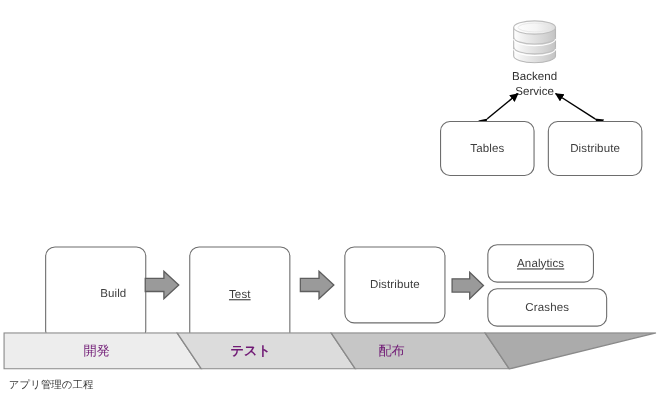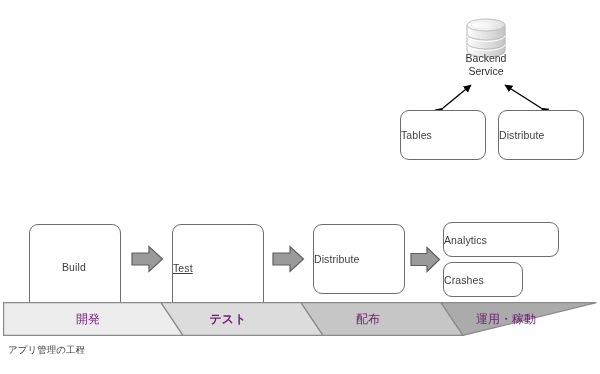--- a/index.html
+++ b/index.html
@@ -25,39 +25,39 @@
 
   
   .rbox {
     position: absolute;
     box-sizing: border-box;
     background: #ffffff;
     border: 1px solid #6d6d6d;
     border-radius: 9px;
     display: flex;
     align-items: center;
-    justify-content: flex-start;
+    justify-content: center;
     font-size: 10.5px;
     color: #3d3d3d;
     letter-spacing: .1px;
     white-space: nowrap;
   }
 
   
   #db-icon {
     position: absolute;
     left: 464px;
     top: 18px;
     width: 44px;
     height: 40px;
   }
   #backend-label {
     position: absolute;
     left: 440px;
-    top: 52px;
+    top: 64px;
     width: 92px;
     text-align: center;
     font-size: 10.5px;
     line-height: 13px;
     color: #2f2f2f;
   }
 
   
   #phase-banner {
     position: absolute;
@@ -147,34 +147,34 @@
     <line x1="541" y1="108" x2="505" y2="85" stroke="#000000" stroke-width="1.3" marker-start="url(#arrH)" marker-end="url(#arrH)"></line>
   </svg>
 
   <div class="rbox" style="left:400px; top:110px; width:86px; height:50px;">
     <span>Tables</span>
   </div>
   <div class="rbox" style="left:498px; top:110px; width:86px; height:50px;">
     <span>Distribute</span>
   </div>
 
-  <div class="rbox" style="left:29px; top:224px; width:92px; height:86px;padding-left:32px;">
+  <div class="rbox" style="left:41px; top:224px; width:92px; height:86px;padding-left:32px;">
     <span>Build</span>
   </div>
   <div class="rbox" style="left:172px; top:224px; width:92px; height:88px;text-decoration:underline;">
     <span>Test</span>
   </div>
   <div class="rbox" style="left:313px; top:224px; width:92px; height:70px;">
     <span>Distribute</span>
   </div>
 
-  <div class="rbox" style="left:443px; top:222px; width:116px; height:35px;">
+  <div class="rbox" style="left:443px; top:222px; width:97px; height:35px;text-decoration:underline;">
     <span>Analytics</span>
   </div>
-  <div class="rbox" style="left:443px; top:262px; width:80px; height:35px;">
+  <div class="rbox" style="left:443px; top:262px; width:109px; height:35px;">
     <span>Crashes</span>
   </div>
 
   <svg class="blockarrow" style="left:131px; top:245px;" width="33" height="28" viewBox="0 0 33 28">
     <path d="M1,8 L18,8 L18,1.5 L31.5,14 L18,26.5 L18,20 L1,20 Z" fill="#9a9a9a" stroke="#5e5e5e" stroke-width="1.2" stroke-linejoin="miter"></path>
   </svg>
   <svg class="blockarrow" style="left:272px; top:245px;" width="33" height="28" viewBox="0 0 33 28">
     <path d="M1,8 L18,8 L18,1.5 L31.5,14 L18,26.5 L18,20 L1,20 Z" fill="#9a9a9a" stroke="#5e5e5e" stroke-width="1.2" stroke-linejoin="miter"></path>
   </svg>
   <svg class="blockarrow" style="left:410px; top:246px;" width="31" height="27" viewBox="0 0 31 27">
@@ -191,22 +191,19 @@
 
     <path d="M438,0.6 L593.4,0.6 L460,33.4 Z" fill="#ABABAB" stroke="#8a8a8a" stroke-width="1.2"></path>
   </svg>
 
   <div class="phase-label" style="left:48px; top:302px; width:80px;">
     <span>開発</span>
   </div>
   <div class="phase-label" style="left:188px; top:302px; width:80px;font-weight:bold;">
     <span>テスト</span>
   </div>
-  <div class="phase-label" style="left:328px; top:302px; width:80px;">
+  <div class="phase-label" style="left:316px; top:302px; width:80px;">
     <span>配布</span>
   </div>
-  <div class="phase-label" style="left:450px; top:302px; width:112px;">
-    <span>運用・稼動</span>
-  </div>
 
   <div id="caption">アプリ管理の工程</div>
 
 </div>
 
 </body></html>

